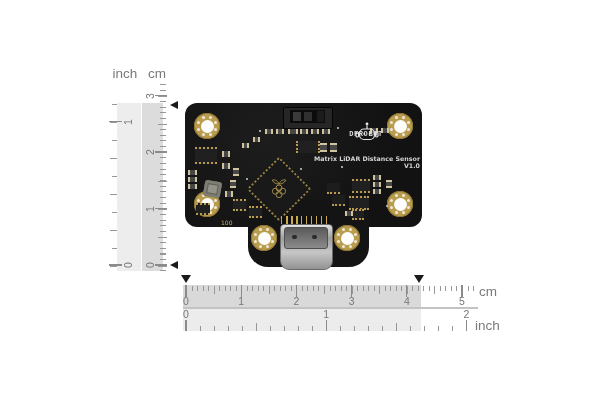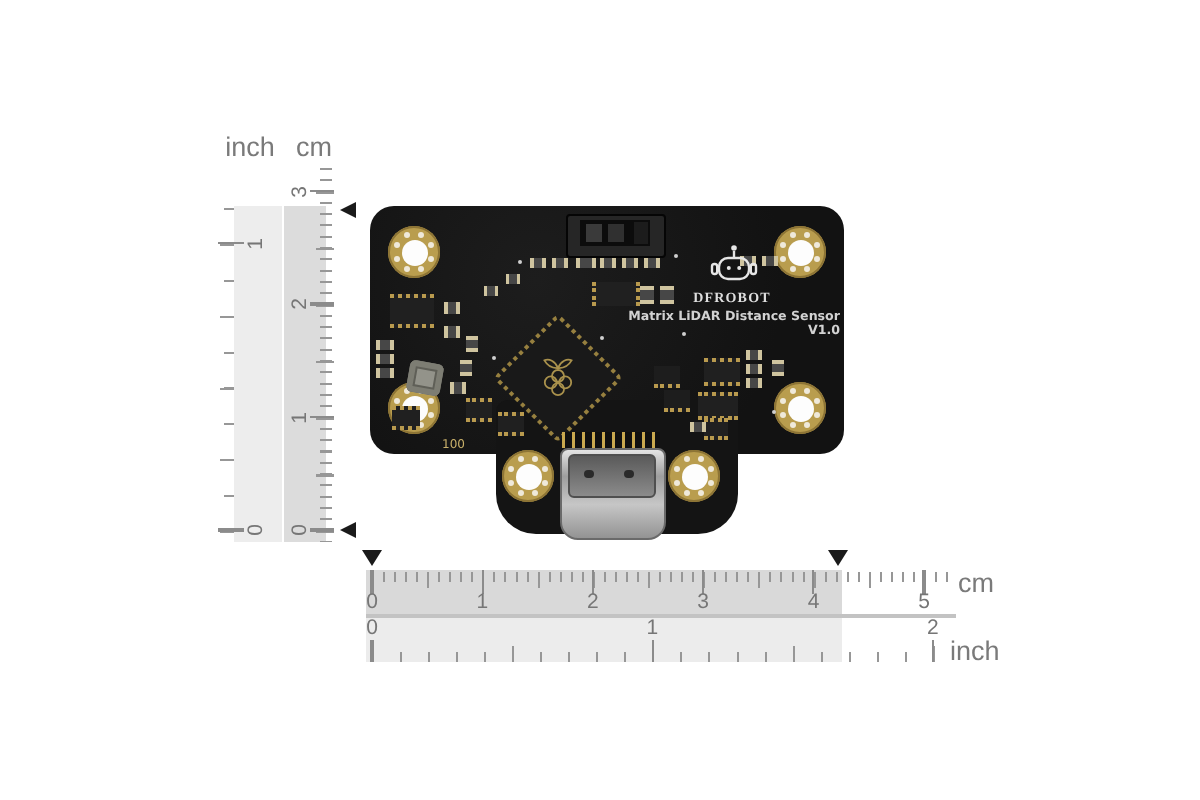--- a/index.html
+++ b/index.html
@@ -83,22 +83,22 @@
   .usb-pins{position:absolute;left:281px;top:216px;width:49px;height:8px;background:#101010;
     box-shadow:inset 0 -6px 0 0 transparent;
     background-image:repeating-linear-gradient(to right,#caa94f 0 1.5px,#101010 1.5px 5px);}
   .usb-shell{position:absolute;left:280px;top:224px;width:51px;height:44px;
     border-radius:4px 4px 9px 9px;border:1px solid #6a6a6a;
     background:linear-gradient(to bottom,#e4e4e4,#9e9e9e 30%,#c6c6c6 62%,#939393);}
   .usb-recess{position:absolute;left:284px;top:227px;width:42px;height:20px;border-radius:3px;
     border:1px solid #4f4f4f;background:linear-gradient(to bottom,#5a5a5a,#8b8b8b);}
   .usb-dot{position:absolute;width:5px;height:4px;border-radius:2px;background:#2a2a2a;}
 
-  .brand-text{position:absolute;left:340px;top:145px;width:52px;text-align:center;color:#dedede;
-    font-size:7px;font-weight:bold;letter-spacing:0.6px;font-family:Liberation Serif, serif;}
+  .brand-text{position:absolute;left:340px;top:130px;width:52px;text-align:center;color:#dedede;
+    font-size:7px;font-weight:bold;letter-spacing:0.6px;font-family:Liberation Mono, monospace;}
   .product-text{position:absolute;left:298px;top:155px;width:122px;text-align:right;color:#d2d2d2;
     font-size:6.3px;font-weight:bold;font-family:"DejaVu Sans",sans-serif;}
   .marking-100{position:absolute;left:221px;top:219px;color:#c9b06a;font-size:6px;
     font-family:"DejaVu Sans",sans-serif;}
   .robot-logo{position:absolute;left:355px;top:120px;}
 </style>
 </head>
 <body>
 
 <div id="stage">

